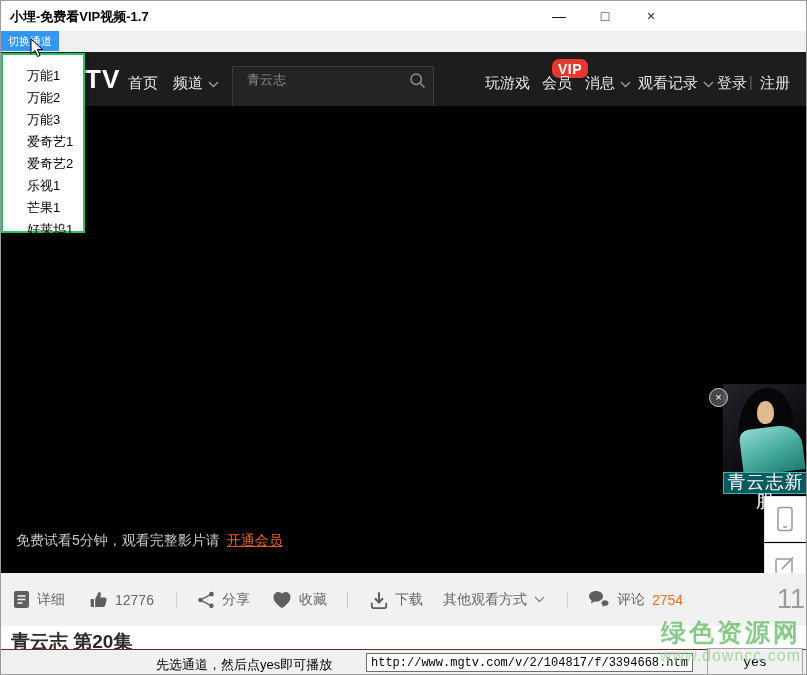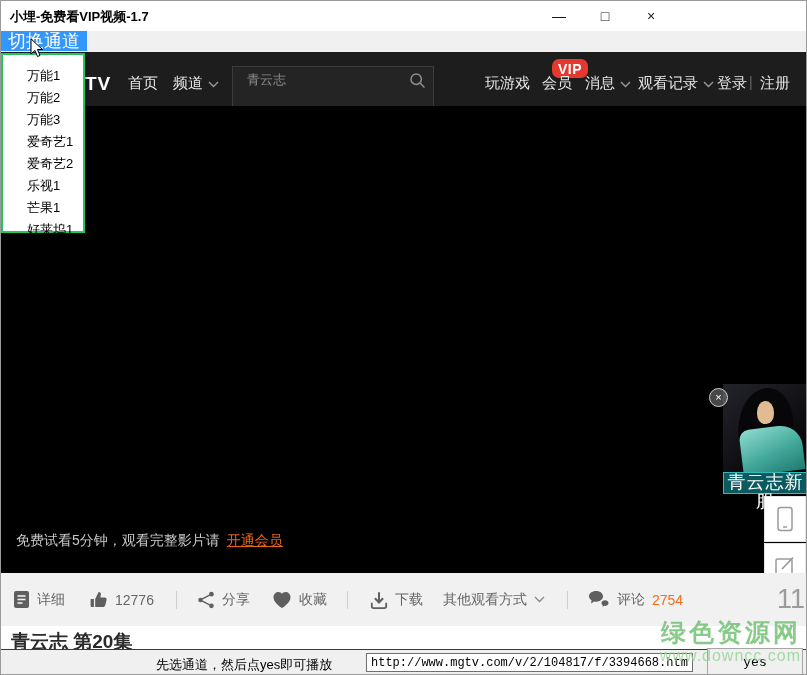--- a/index.html
+++ b/index.html
@@ -7,27 +7,27 @@
   .window { position:relative; width:807px; height:675px; background:#fff; overflow:hidden; border:1px solid #9a9a9a; }
 
   
   .titlebar { position:absolute; top:0; left:0; width:673px; height:30px; background:#fff; }
   .app-title { position:absolute; left:9px; top:7px; font-size:13px; font-weight:bold; color:#000; white-space:nowrap; }
   .win-controls { position:absolute; right:0; top:0; height:30px; display:flex; }
   .winbtn { width:46px; height:30px; display:flex; align-items:center; justify-content:center; font-size:14px; color:#1a1a1a; background:transparent; border:none; cursor:default; }
 
   
   .menubar { position:absolute; top:30px; left:0; width:807px; height:21px; background:#f0f0f0; }
-  .menu-item { position:absolute; left:0; top:0; height:20px; line-height:20px; padding:0 7px; background:var(--accent,#3296fa); color:#fff; font-size:18px; }
+  .menu-item { position:absolute; left:0; top:0; height:20px; line-height:20px; padding:0 7px; background:var(--accent,#3296fa); color:#fff; font-size:11px; }
   .cursor { position:absolute; left:29px; top:37px; z-index:300; }
 
   
   .nav { position:absolute; top:51px; left:0; width:807px; height:54px; background:var(--nav_bg,#1d1d1d); color:#e6e6e6; }
   .nav .abs { position:absolute; font-size:15px; top:22px; color:#e6e6e6; white-space:nowrap; }
-  .site-logo { position:absolute; left:84px; top:21px; font-size:19px; font-weight:bold; color:#fff; letter-spacing:1px; }
+  .site-logo { position:absolute; left:84px; top:12px; font-size:26px; font-weight:bold; color:#fff; letter-spacing:1px; }
   .chev { display:inline-block; margin-left:5px; }
   .searchbox { position:absolute; left:231px; top:14px; width:202px; height:42px; background:#242424; border:1px solid #3c3c3c; }
   .searchbox input { position:absolute; left:0; top:0; width:170px; height:25px; background:transparent; border:none; outline:none; color:#8a8a8a; font-size:13px; padding-left:14px; font-family:"Liberation Sans",sans-serif; }
   .search-ic { position:absolute; right:7px; top:5px; }
   .vip-badge { position:absolute; left:551px; top:7px; background:var(--vip,#e4392e); color:#fff; font-size:14px; font-weight:bold; padding:1.5px 6px; border-radius:7px; letter-spacing:.5px; }
   .nav-sep { position:absolute; left:748px; top:22px; color:#666; font-size:14px; }
 
   
   .player { position:absolute; top:105px; left:0; width:807px; height:467px; background:#000; }
   .trial { position:absolute; left:15px; top:426px; font-size:14px; color:#c9c9c9; }

